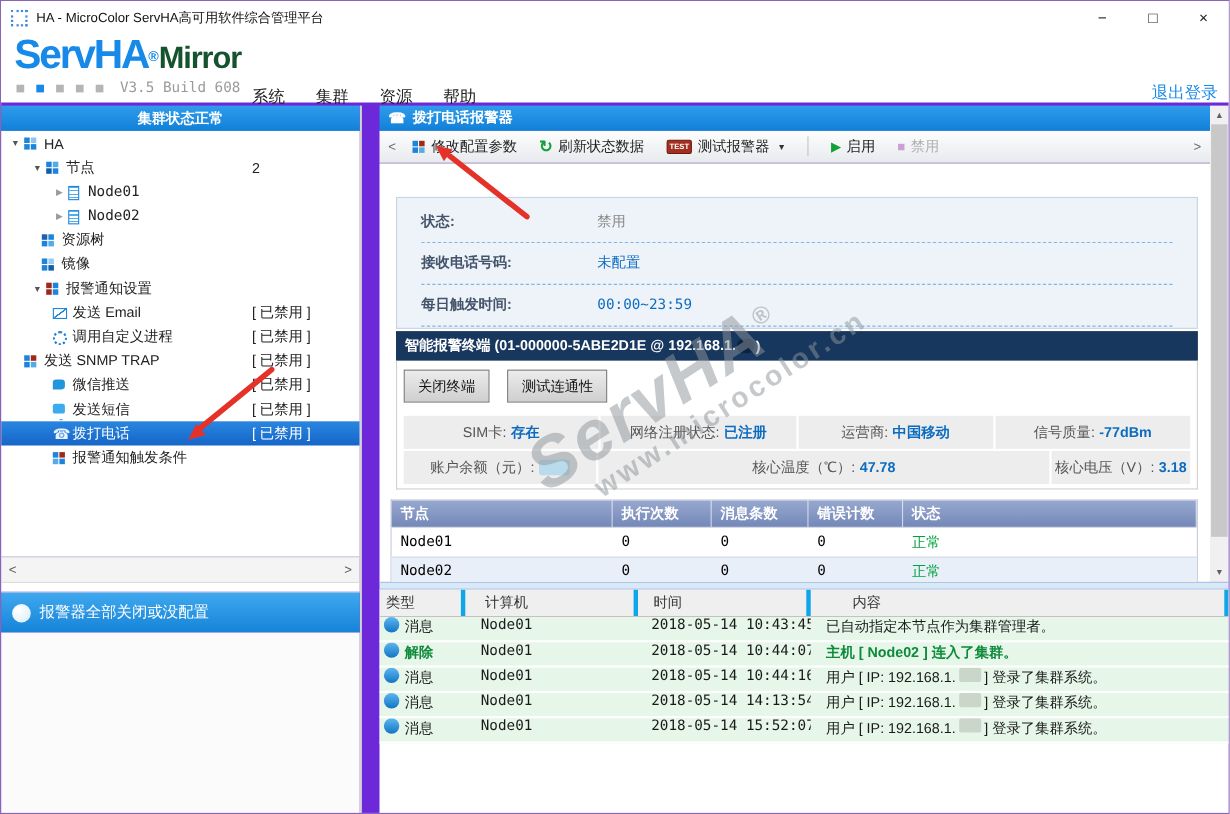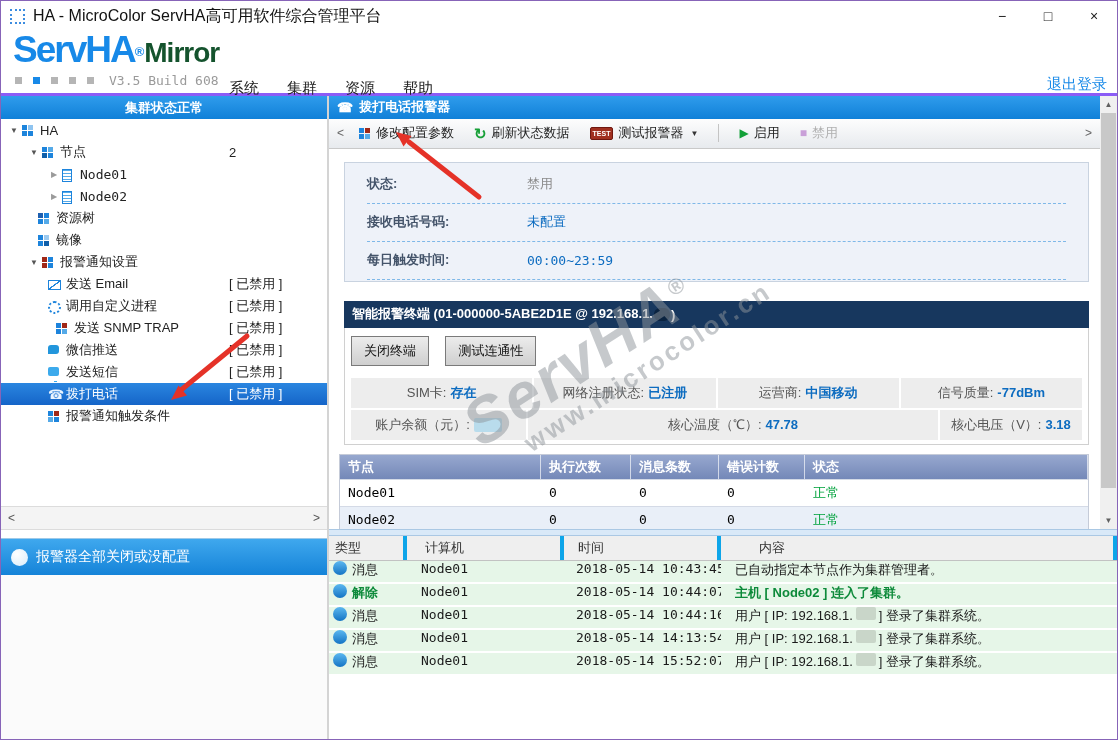--- a/index.html
+++ b/index.html
@@ -1,37 +1,37 @@
 <!DOCTYPE html>
 <html><head>
 <meta charset="utf-8">
 <style>
   html,body{margin:0;padding:0;background:#fff;font-family:"Liberation Sans",sans-serif;}
   .app{position:relative;width:1116px;height:738px;border:1px solid #8764b8;overflow:hidden;background:#fff;box-sizing:content-box;}
   
   .titlebar{height:30px;display:flex;align-items:center;background:#fff;}
   .app-icon{width:15px;height:15px;margin:0 8px 0 9px;border:2px dotted #3c8ce0;box-sizing:border-box;}
-  .title-text{font-size:16px;color:#111;}
+  .title-text{font-size:12px;color:#111;}
   .tb-spacer{flex:1;}
   .win-btn{width:46px;height:30px;text-align:center;line-height:30px;font-size:14px;color:#222;cursor:default;}
   
   .appheader{height:62px;position:relative;background:#fff;}
   .logo{position:absolute;left:12px;top:0px;line-height:1;}
   .logo .serv{font-size:37px;font-weight:bold;color:#1789e8;letter-spacing:-2px;}
   .logo sup{font-size:13px;color:#1789e8;font-weight:bold;}
   .logo .mirror{font-size:28px;font-weight:bold;color:#14532d;letter-spacing:-1px;}
   .logo-sub{position:absolute;left:14px;top:42px;display:flex;align-items:center;}
   .lsq{width:7px;height:7px;background:#b5b5b5;margin-right:11px;}
   .lsq.blue{background:#1789e8;}
   .logo-ver{font-family:"DejaVu Sans Mono",monospace;font-size:13px;color:#9a9a9a;margin-left:4px;}
   .menus{position:absolute;left:228px;top:48px;display:flex;gap:28px;font-size:15px;color:#222;}
   .menu-item{cursor:default;}
   .logout{position:absolute;right:10px;top:44px;font-size:15px;color:#1789e8;cursor:default;}
   
-  .body-row{display:flex;height:643px;padding-top:3px;background:#8b5cf6;}
+  .body-row{display:flex;height:643px;padding-top:3px;background:#6d28d9;gap:16px;}
   .sidebar{width:328px;flex:none;display:flex;flex-direction:column;border-right:2px solid #d4d4d4;box-sizing:border-box;position:relative;}
   .main{flex:1;display:flex;flex-direction:column;position:relative;min-width:0;}
   
   .sb-header{height:23px;background:linear-gradient(#2f9cec,#1080d8);color:#fff;font-size:13px;font-weight:bold;text-align:center;line-height:23px;}
   .tree{height:387px;background:#fff;overflow:hidden;}
   .trow{position:relative;height:22px;display:flex;align-items:center;font-size:13px;color:#222;cursor:default;}
   .trow.sel{background:linear-gradient(#2a86e0,#1565c8);color:#fff;}
   .exp{width:14px;flex:none;font-size:8px;color:#555;text-align:center;}
   .exp.closed{color:#9a9a9a;}
   .tic{width:13px;height:13px;position:relative;display:inline-block;margin-right:6px;flex:none;}
@@ -70,21 +70,21 @@
   .ref-ic{color:#18a038;font-weight:bold;font-size:15px;line-height:13px;}
   .test-ic{background:#a03020;color:#fff;font-size:7px;font-weight:bold;border-radius:2px;padding:2px 2px;line-height:1;border:1px solid #701810;}
   .caret{font-size:8px;color:#333;margin-left:2px;}
   .tsep{width:1px;height:18px;background:#c4c4c4;margin:0 8px;}
   .play-ic{color:#12a038;font-size:12px;}
   .stop-ic{color:#c9a0d8;font-size:12px;}
   .titem.disabled{color:#b0b0b0;}
   .toolbar .tb-spacer{flex:1;}
   
   .content{height:381px;margin-right:17px;position:relative;background:#fff;overflow:hidden;}
-  .status-panel{position:absolute;left:15px;right:11px;top:13px;height:120px;background:#eef2f9;border:1px solid #c9d3e0;box-sizing:border-box;}
+  .status-panel{position:absolute;left:15px;right:11px;top:30px;height:120px;background:#eef2f9;border:1px solid #c9d3e0;box-sizing:border-box;}
   .sp-row{position:relative;height:37px;margin:0 22px;display:flex;align-items:center;border-bottom:1px dashed #7fb8e8;}
   .sp-row.first{margin-top:3px;}
   .sp-label{width:160px;font-weight:bold;color:#44546a;font-size:13px;}
   .sp-value{font-size:13px;color:#0d6cc0;}
   .sp-value.muted{color:#8a8a8a;}
   .terminal{position:absolute;left:15px;right:11px;top:152px;}
   .term-header{height:27px;background:#17375e;color:#fff;font-size:13px;font-weight:bold;display:flex;align-items:center;padding-left:8px;}
   .redact-dark{display:inline-block;width:16px;height:13px;background:#0a2340;border-radius:6px;margin:0 1px;vertical-align:-2px;}
   .term-body{border:1px solid #d0d0d0;border-top:none;background:#fff;padding:8px 6px 2px 6px;}
   .term-btn{display:inline-block;background:linear-gradient(#ececec,#cfcfcf);border:1px solid #7a7a7a;font-size:13px;color:#111;padding:5px 12px;margin-right:12px;cursor:default;}
@@ -203,21 +203,21 @@
         <div class="trow" style="padding-left:46px">
           <span class="tic i-mail"></span>
           <span class="tlb">发送 Email</span>
           <span class="tst">[ 已禁用 ]</span>
         </div>
         <div class="trow" style="padding-left:46px">
           <span class="tic i-proc"></span>
           <span class="tlb">调用自定义进程</span>
           <span class="tst">[ 已禁用 ]</span>
         </div>
-        <div class="trow" style="padding-left:54px">
+        <div class="trow" style="padding-left:20px">
           <span class="tic i-snmp"></span>
           <span class="tlb">发送 SNMP TRAP</span>
           <span class="tst">[ 已禁用 ]</span>
         </div>
         <div class="trow" style="padding-left:46px">
           <span class="tic i-wechat"></span>
           <span class="tlb">微信推送</span>
           <span class="tst">[ 已禁用 ]</span>
         </div>
         <div class="trow" style="padding-left:46px">

